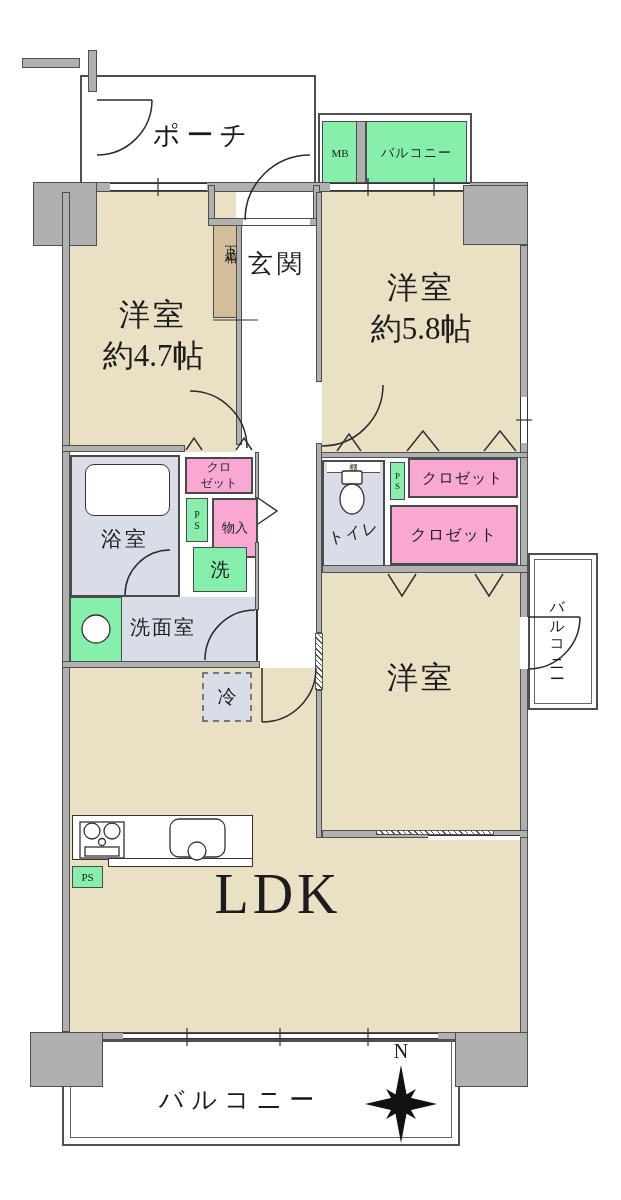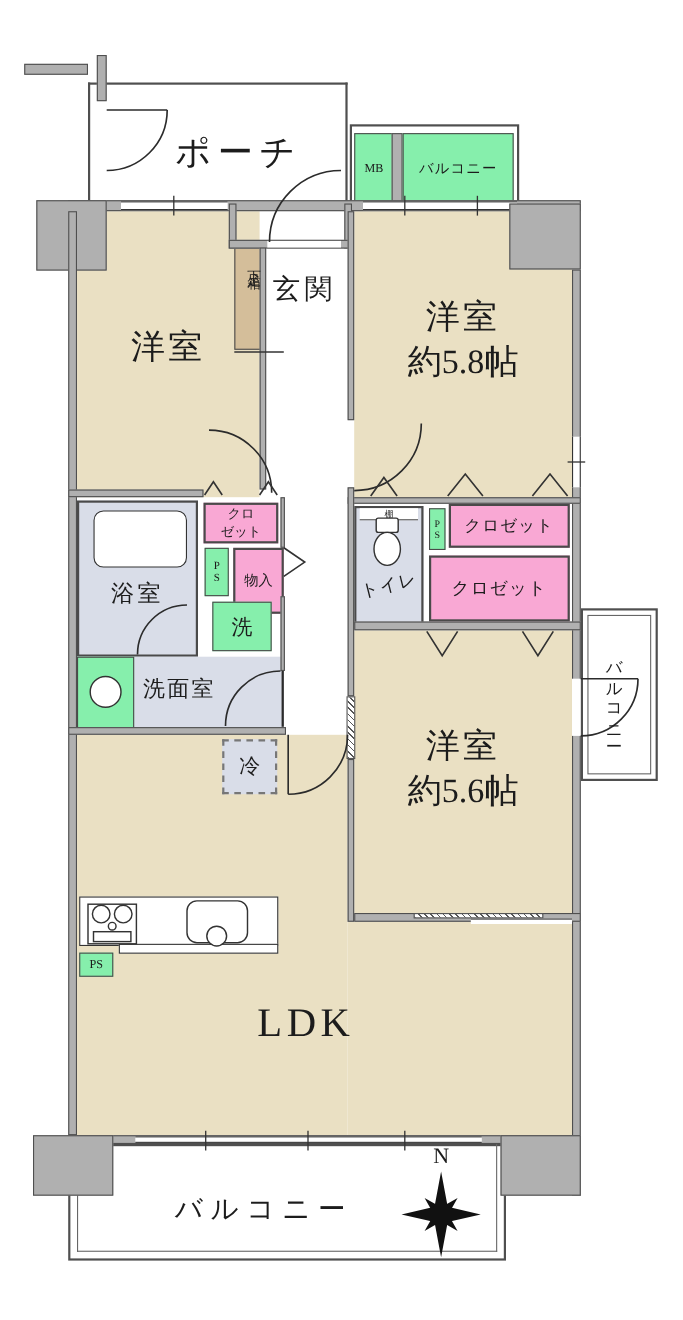--- a/index.html
+++ b/index.html
@@ -169,37 +169,37 @@
       <rect x="85" y="847" width="34" height="9"></rect>
       <rect x="170" y="819" width="55" height="38" rx="9"></rect>
       <circle cx="197" cy="851" r="9"></circle>
     </g>
     <g fill="#111" stroke="none">
       <polygon points="416,1089 407.5,1104 416,1119 401,1110.5 386,1119 394.5,1104 386,1089 401,1097.5"></polygon>
       <polygon points="401,1065 407,1097 437,1104 407,1111 401,1143 395,1111 365,1104 395,1097"></polygon>
     </g>
   </svg>
 
-  <div class="lbl z4" style="left:132px;top:120px;width:170px;font-size:32px;letter-spacing:6px;">ポーチ</div>
+  <div class="lbl z4" style="left:118px;top:120px;width:170px;font-size:27px;letter-spacing:6px;">ポーチ</div>
   <div class="lbl z4" style="left:232px;top:250px;width:90px;font-size:25px;letter-spacing:4px;">玄関</div>
   <div class="lbl z4 vert" style="left:214px;top:236px;width:24px;font-size:12.5px;letter-spacing:3px;">下足箱</div>
 
   <div class="lbl z4" style="left:70px;top:297px;width:166px;font-size:31px;">
     <div style="letter-spacing:3px;">洋室</div>
+    <div style="margin-top:5px;">約4.7帖</div>
   </div>
   <div class="lbl z4" style="left:322px;top:270px;width:198px;font-size:31px;">
     <div style="letter-spacing:3px;">洋室</div>
     <div style="margin-top:5px;font-family:Liberation Serif, serif;">約5.8帖</div>
   </div>
   <div class="lbl z4" style="left:322px;top:660px;width:198px;font-size:31px;">
     <div style="letter-spacing:3px;">洋室</div>
-    <div style="margin-top:5px;">約5.6帖</div>
   </div>
   <div class="lbl z4" style="left:62px;top:862px;width:432px;">
-    <div style="font-size:37px;letter-spacing:4px;margin-top:48px;">LDK</div>
+    <div style="font-size:56px;letter-spacing:4px;">LDK</div>
   </div>
 
   <div class="lbl z4" style="left:185px;top:460px;width:68px;font-size:12px;line-height:1.3;">
     <div>クロ</div>
     <div>ゼット</div>
   </div>
 
   <div class="lbl z4" style="left:70px;top:527px;width:110px;font-size:21px;letter-spacing:3px;">浴室</div>
   <div class="lbl z4" style="left:108px;top:616px;width:110px;font-size:20px;letter-spacing:2px;text-align:center;">洗面室</div>
   <div class="lbl z4" style="left:319px;top:524px;width:70px;font-size:16px;letter-spacing:1px;transform:rotate(-14deg);">トイレ</div>

